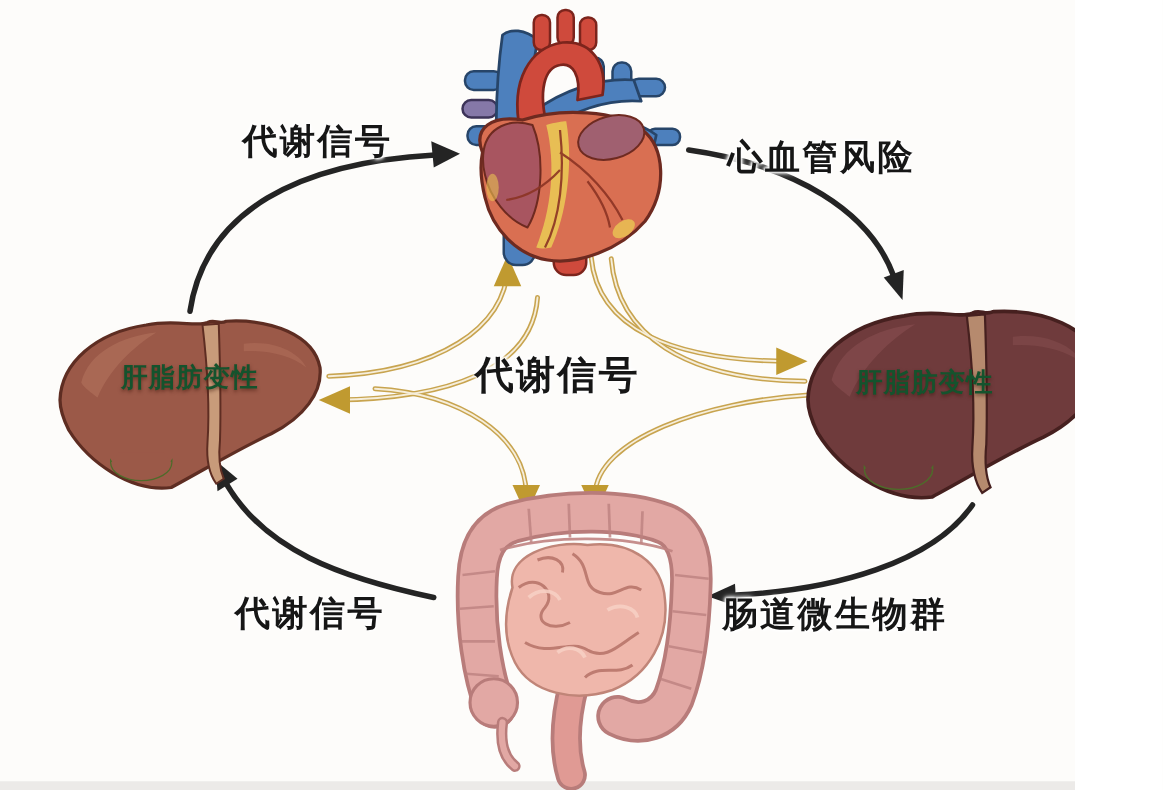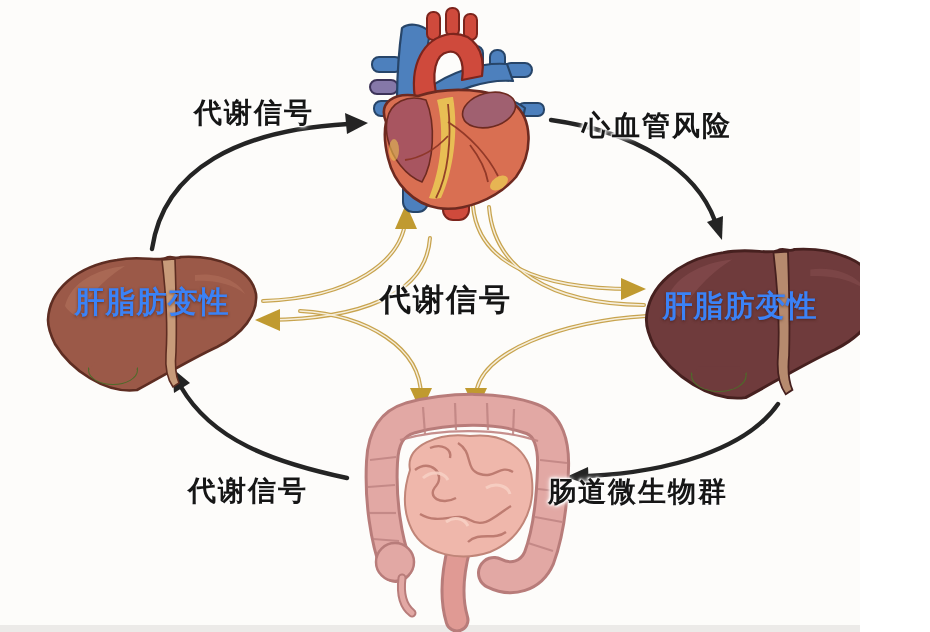--- a/index.html
+++ b/index.html
@@ -19,22 +19,22 @@
     transform:translate(-50%,-50%);
     font-weight:bold;
     white-space:nowrap;
     letter-spacing:2px;
     color:#161616;
     text-shadow:0 0 4px #fff,0 0 6px #fff,1px 1px 2px #fff,-1px -1px 2px #fff;
   }
   .lbl-black{font-size:28px;}
   .lbl-center{font-size:31px;}
   .lbl-liver{
-    font-size:30px;
-    color:#3b82f6;
+    font-size:21px;
+    color:#14532d;
     letter-spacing:1px;
     text-shadow:0 1px 3px rgba(60,20,10,0.55);
   }
 </style>
 </head>
 <body>
 
 <div id="stage">
 
 <svg id="art" width="930" height="632" viewBox="0 0 930 632">
@@ -183,19 +183,19 @@
 </svg>
 
 <div class="lbl lbl-black" style="left:254px;top:113px;">代谢信号</div>
 
 <div class="lbl lbl-black" style="left:657px;top:112px;margin-top:14px;">心血管风险</div>
 
 <div class="lbl lbl-black lbl-center" style="left:446px;top:300px;">代谢信号</div>
 
 <div class="lbl lbl-black" style="left:248px;top:491px;">代谢信号</div>
 
-<div class="lbl lbl-black" style="left:638px;top:492px;">肠道微生物群</div>
+<div class="lbl lbl-black" style="left:668px;top:492px;">肠道微生物群</div>
 
 <div class="lbl lbl-liver" style="left:152px;top:302px;">肝脂肪变性</div>
 
 <div class="lbl lbl-liver" style="left:740px;top:306px;">肝脂肪变性</div>
 
 </div>
 
 </body></html>

